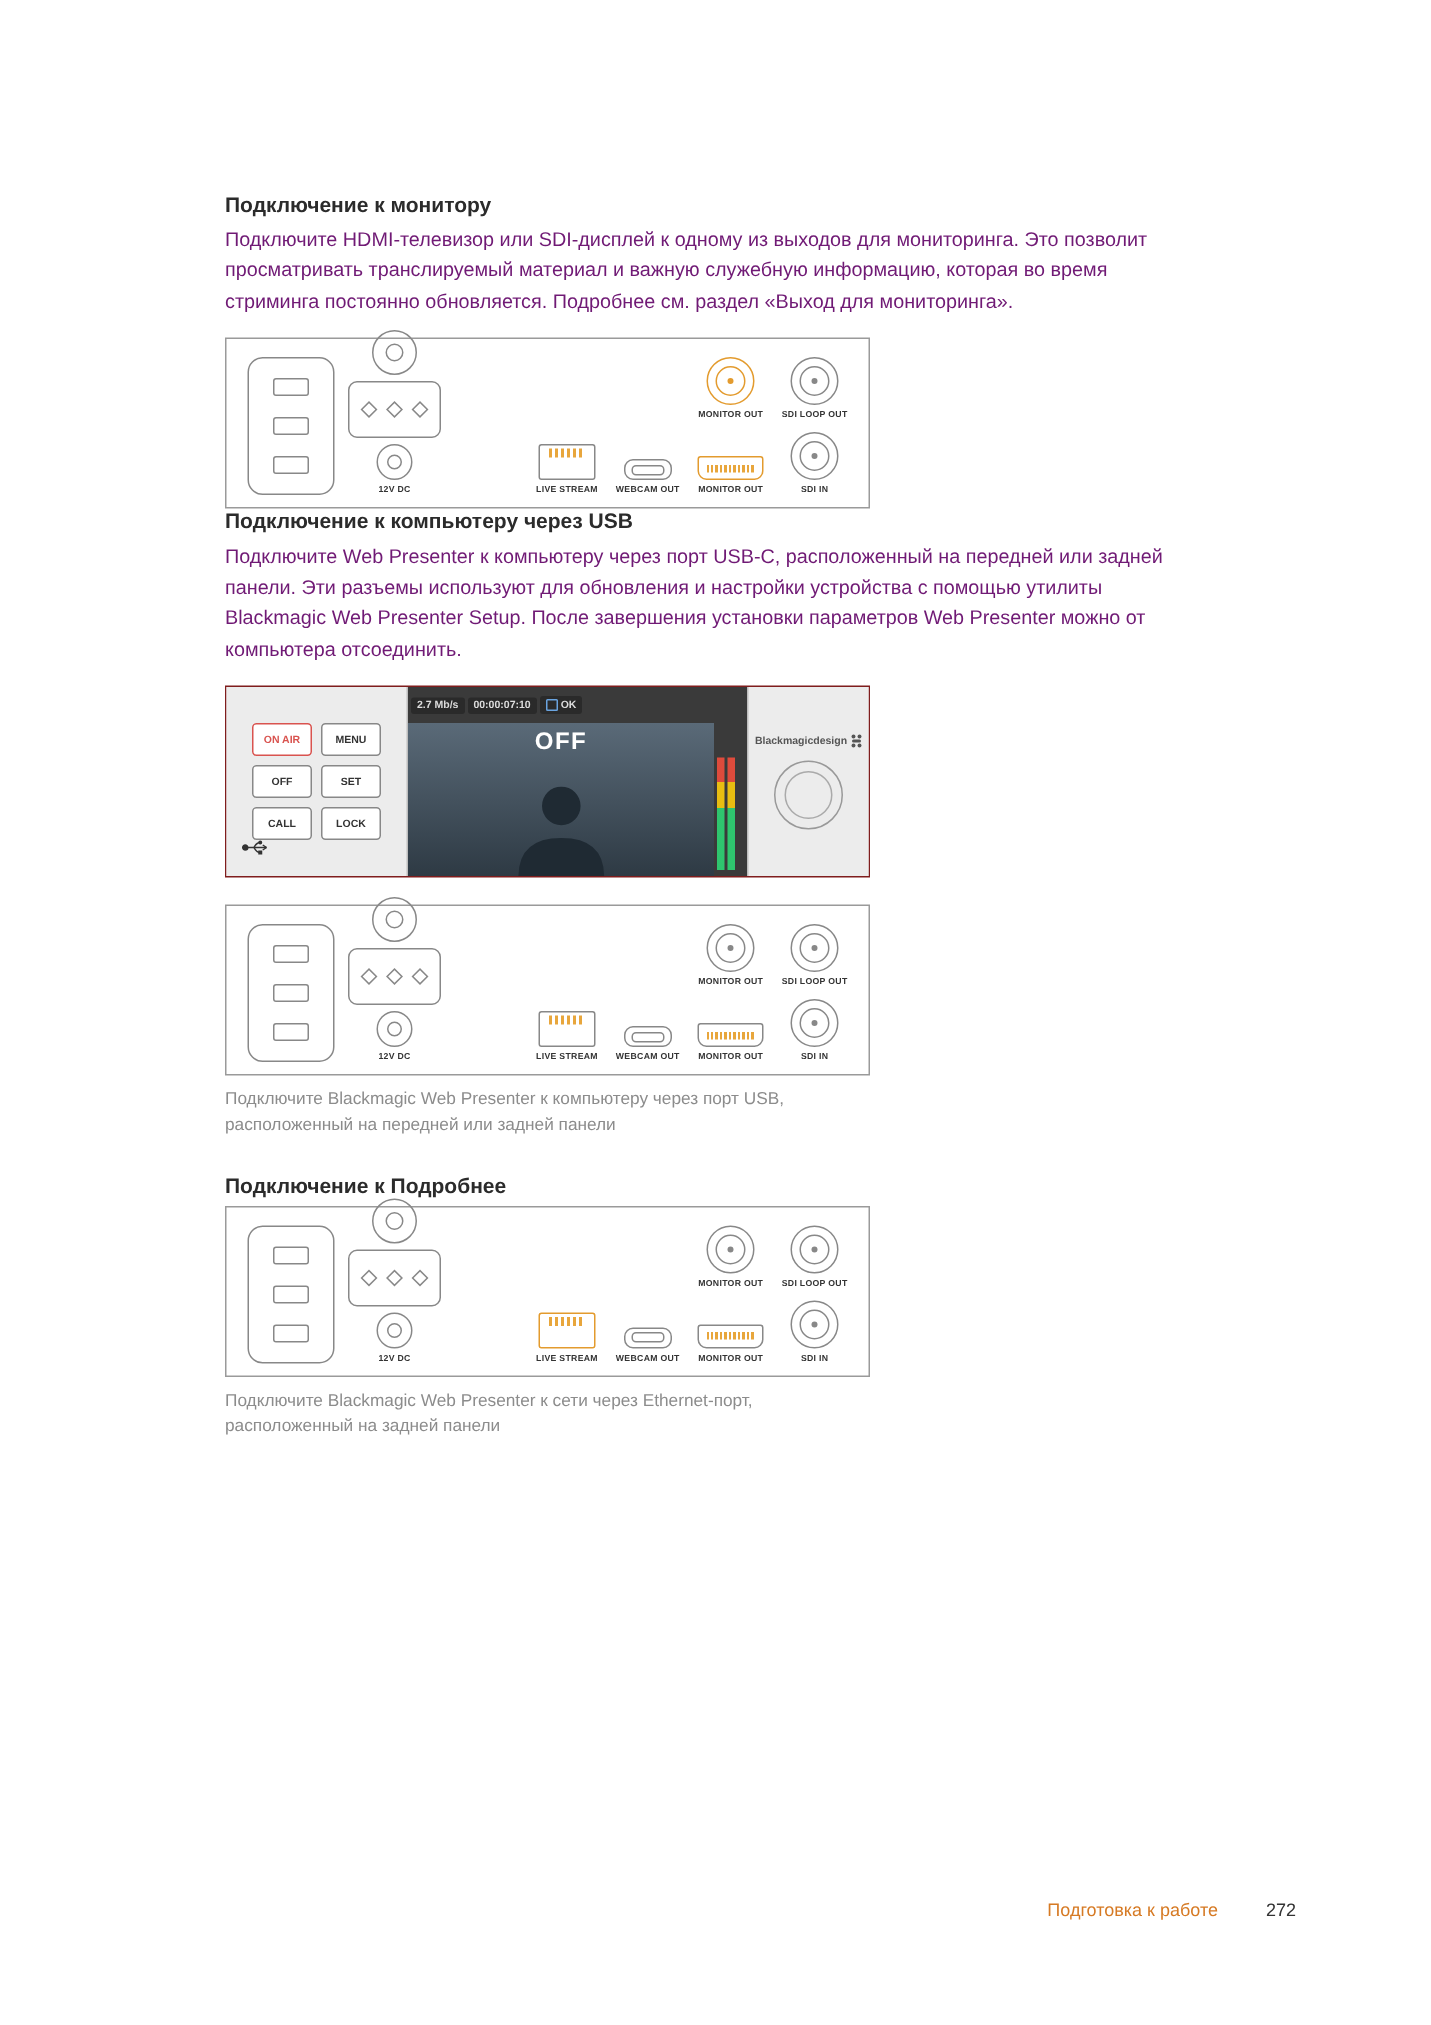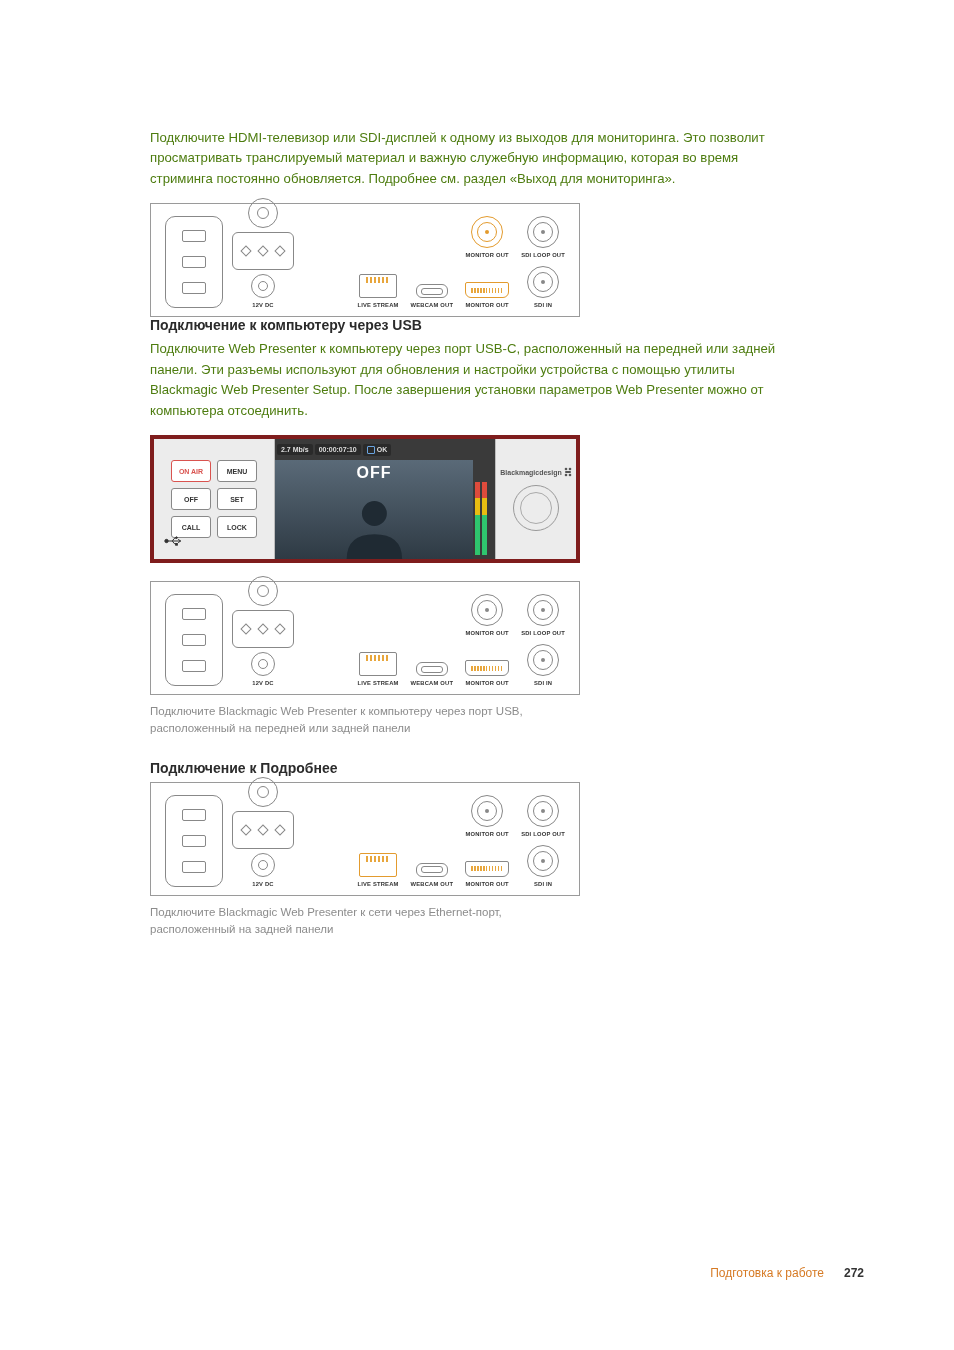--- a/index.html
+++ b/index.html
@@ -23,21 +23,21 @@
   h3.sec {
     font-size: 14px;
     font-weight: 700;
     margin: 0 0 6px 0;
     color: #2b2b2b;
   }
   p.body {
     font-size: 13.2px;
     line-height: 1.55;
     margin: 0 0 14px 0;
-    color: #4d7c0f;
+    color: #701a75;
     max-width: 640px;
   }
   p.caption {
     font-size: 11.5px;
     line-height: 1.5;
     color: #8c8c8c;
     margin: 8px 0 22px 0;
     max-width: 420px;
   }
   .diagram {
@@ -120,21 +120,21 @@
   
   .hdmi {
     width: 42px; height: 14px; border:1.5px solid #888;
     border-radius: 2px 2px 6px 6px;
     display:flex;align-items:center;justify-content:center;
   }
   .hdmi.hl{border-color:#e39b2e;}
   .hdmi .pins { width:32px;height:5px;background:repeating-linear-gradient(90deg,#e8a63c 0 1.5px,transparent 1.5px 3px);}
   
   .front {
-    border:4px solid #7f1d1d;
+    border:1px solid #7f1d1d;
     width:430px;height:128px;box-sizing:border-box;
     display:flex;align-items:stretch;
     padding:0;
     margin-bottom:18px;
   }
   .front-left {
     width:120px;background:#ececec;border-right:1px solid #bdbdbd;
     display:flex;flex-direction:column;align-items:center;justify-content:center;
     gap:6px;position:relative;
   }
@@ -181,31 +181,32 @@
   .brand{font-size:7px;color:#555;font-weight:600;display:flex;align-items:center;gap:2px;}
   .knob{
     width:44px;height:44px;border:1.5px solid #999;border-radius:50%;
     display:flex;align-items:center;justify-content:center;
   }
   .knob::before{content:"";width:30px;height:30px;border:1.2px solid #aaa;border-radius:50%;}
   
   .footer{
     position:absolute;left:0;right:0;bottom:70px;
     display:flex;justify-content:flex-end;align-items:baseline;
-    padding:0 90px 0 0;gap:20px;
+    padding:0 90px 0 0;gap:32px;
   }
   .footer .sec-name{font-size:12px;color:#d67a24;}
-  .footer .pno{font-size:12px;font-weight:700;color:#333;}
+  .footer .pno{font-size:12px;font-weight:400;color:#333;}
   .spacer{flex:1;}
 </style>
 </head>
 <body>
 
 <div class="page">
 
+  <h3 class="sec">Подключение к монитору</h3>
   <p class="body">Подключите HDMI-телевизор или SDI-дисплей к одному из выходов для мониторинга. Это позволит просматривать транслируемый материал и важную служебную информацию, которая во время стриминга постоянно обновляется. Подробнее см. раздел «Выход для мониторинга».</p>
 
   <div class="diagram">
     <div class="power-block">
       <div class="slot"></div>
         <div class="slot"></div>
         <div class="slot"></div>
     </div>
     <div class="col tall">
       <div class="dc-block">

